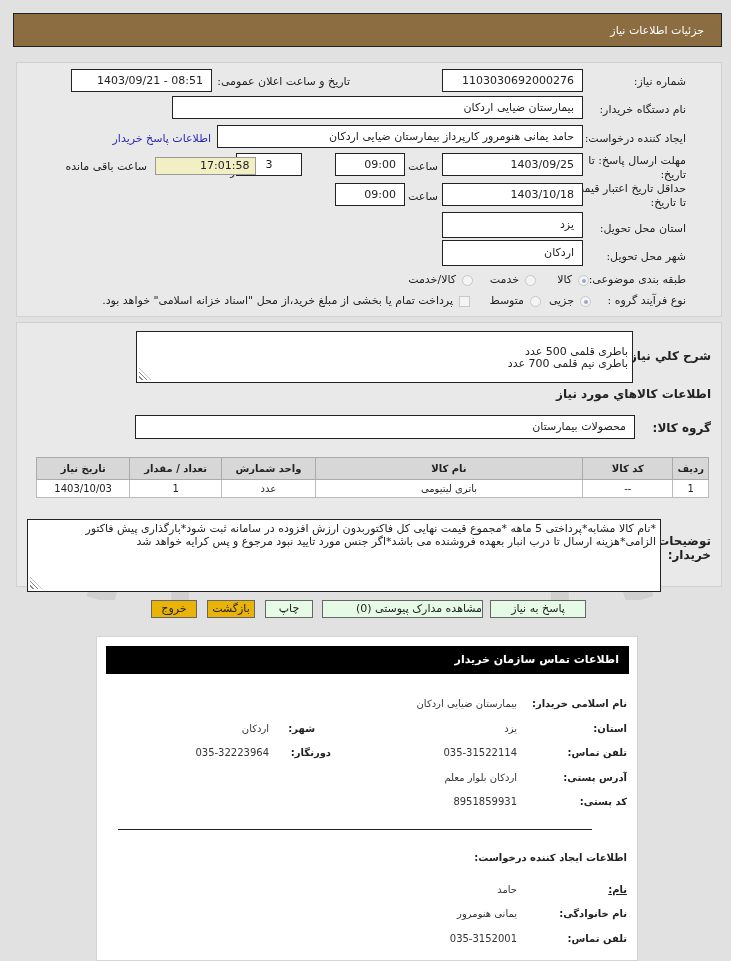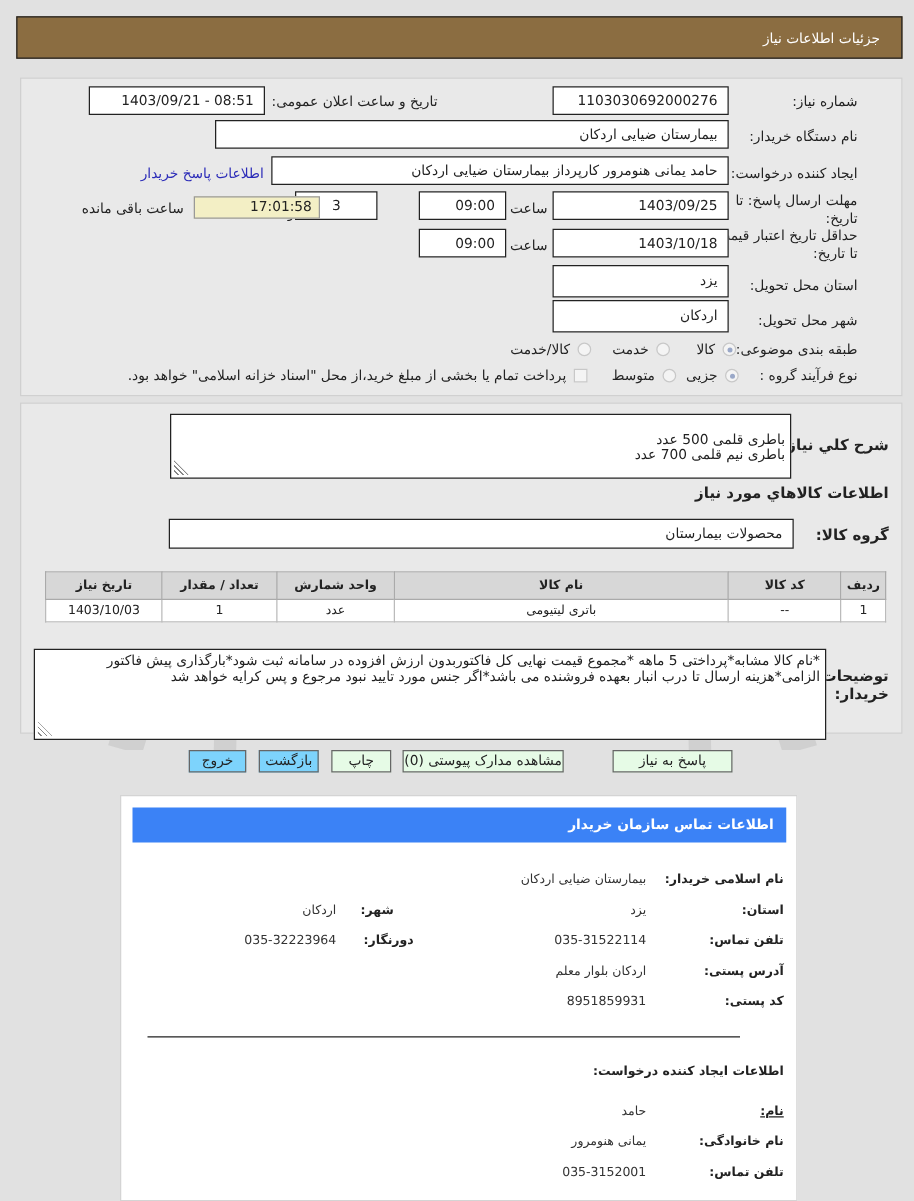--- a/index.html
+++ b/index.html
@@ -70,28 +70,28 @@
     }
     table.items td {
       border: 1px solid #bbb; height: 18px; text-align: center; padding: 0 4px;
       background: #fff;
     }
     .btn {
       position: absolute; top: 600px; height: 18px; line-height: 16px;
       border: 1px solid #666; font-size: 11px; text-align: center; cursor: pointer;
     }
     .btn.green { background: #e6fbe6; }
-    .btn.pink { background: #7dd3fc; }
+    .btn.pink { background: #eab308; }
     .contact {
       position: absolute; left: 96px; top: 636px; width: 542px; height: 325px;
       background: #fff; border: 1px solid #d4d4d4;
     }
     .contact-head {
       position: absolute; left: 9px; top: 9px; width: 523px; height: 28px;
-      background: #3b82f6; color: #fff; font-weight: bold; font-size: 11px;
+      background: #000000; color: #fff; font-weight: bold; font-size: 11px;
       line-height: 28px; padding-right: 10px;
     }
     .c-lbl { position: absolute; font-weight: bold; font-size: 10px; white-space: nowrap; }
     .c-val { position: absolute; font-size: 10px; white-space: nowrap; color: #333; }
     .c-val.num { direction: ltr; }
     .watermark {
       position: absolute; left: 20px; top: 320px; width: 700px; height: 280px;
       pointer-events: none; opacity: 0.18;
     }
   </style>
@@ -189,21 +189,21 @@
   </tbody>
 </table>
 
 <span class="lbl bold" style="right:20px;top:534px;width:50px;white-space:normal;line-height:14px;font-size:12px;">توضیحات خریدار:</span>
 <div class="textarea" style="left:27px;top:519px;width:634px;height:73px;line-height:13px;white-space:normal;">
   <span>*نام کالا مشابه*پرداختی 5 ماهه *مجموع قیمت نهایی کل فاکتوربدون ارزش افزوده در سامانه ثبت شود*بارگذاری پیش فاکتور الزامی*هزینه ارسال تا درب انبار بعهده فروشنده می باشد*اگر جنس مورد تایید نبود مرجوع و پس کرایه خواهد شد</span>
   <span class="grip"></span>
 </div>
 
 <div class="btn green" style="left:490px;width:96px;">پاسخ به نیاز</div>
-<div class="btn green" style="left:322px;width:129px;">مشاهده مدارک پیوستی (0)</div>
+<div class="btn green" style="left:322px;width:161px;text-align:right;">مشاهده مدارک پیوستی (0)</div>
 <div class="btn green" style="left:265px;width:48px;">چاپ</div>
 <div class="btn pink" style="left:207px;width:48px;">بازگشت</div>
 <div class="btn pink" style="left:151px;width:46px;">خروج</div>
 
 <div class="contact">
   <div class="contact-head">اطلاعات تماس سازمان خریدار</div>
 
   <span class="c-lbl" style="right:10px;top:61px;">نام اسلامی خریدار:</span>
   <span class="c-val" style="right:120px;top:61px;">بیمارستان ضیایی اردکان</span>
 

